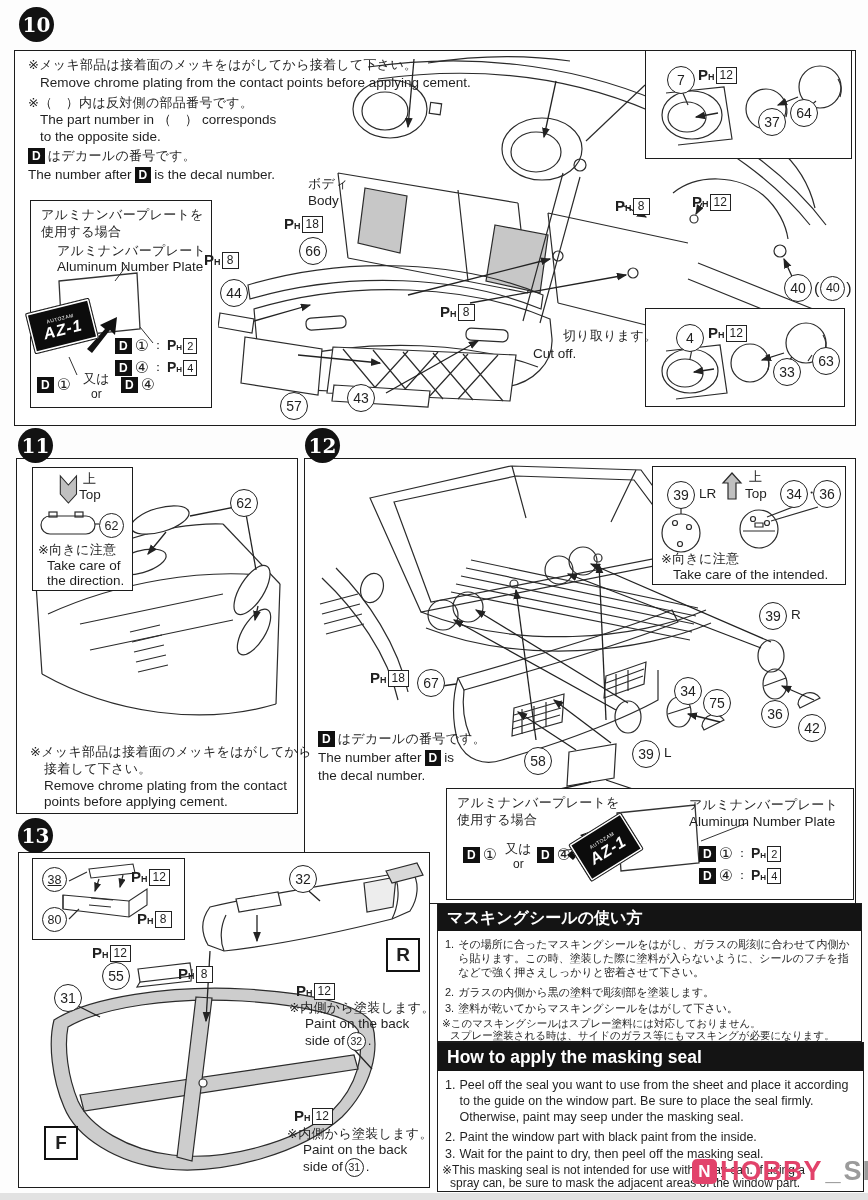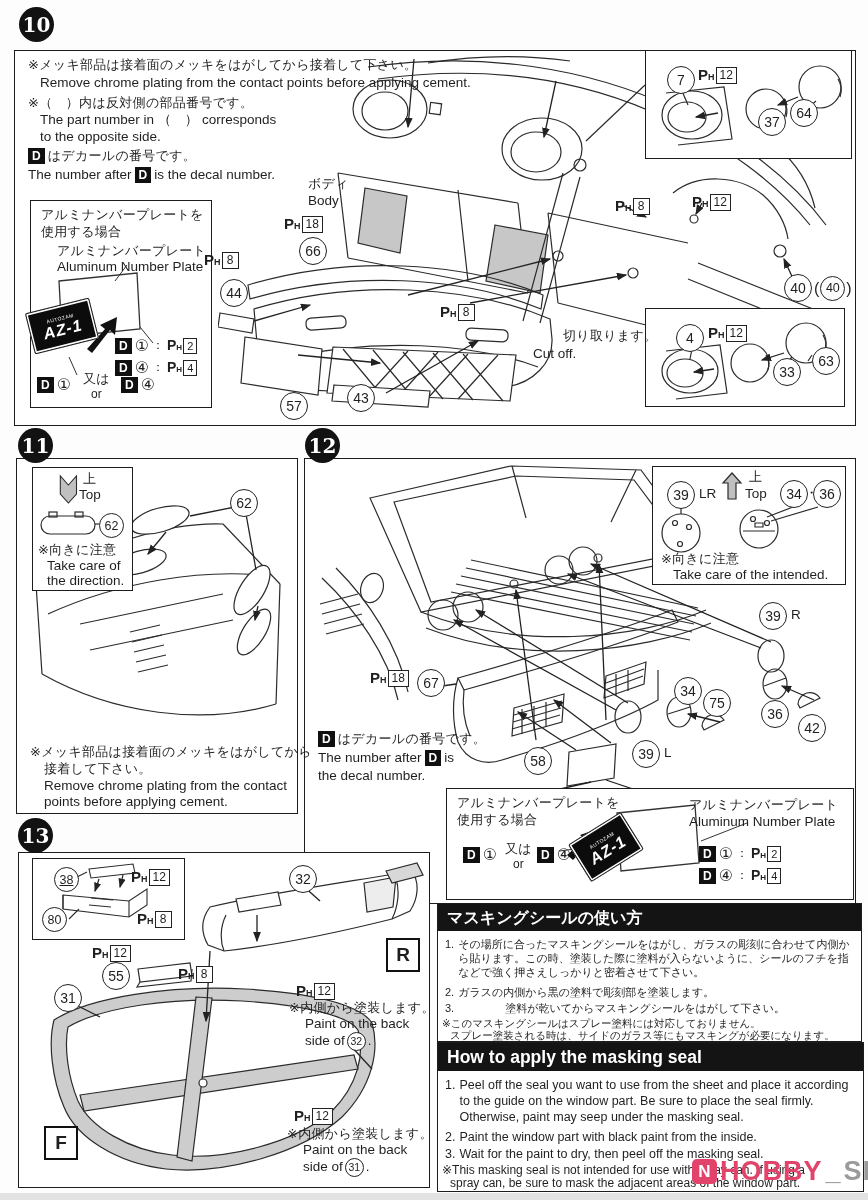--- a/index.html
+++ b/index.html
@@ -525,21 +525,21 @@
         <path d="M30,36 L96,42 L114,30 L114,46 L96,58 L30,50 Z" fill="#fff"></path>
         <path d="M30,36 L30,50 M96,42 L96,58 M58,39 l22,2 M56,46 l22,2"></path>
         <polygon points="56,10 100,5 102,14 58,19" fill="#fff"></polygon>
         <path d="M36,22 L54,13 M36,60 L46,50"></path>
       </g>
       <g stroke="#222" stroke-width="1.2" fill="none">
         <path d="M66,20 L62,32" marker-end="url(#ahC)"></path>
         <path d="M90,16 L87,28" marker-end="url(#ahC)"></path>
       </g>
     </svg>
-    <div class="co s" style="left:21px;top:8px;text-decoration:underline;">38</div>
+    <div class="co s" style="left:9px;top:8px;text-decoration:underline;">38</div>
     <div class="co s" style="left:9px;top:48px;">80</div>
     <span class="ph" style="left:98px;top:10px;">
         <span class="p">P</span>
         <span class="h">H</span>
         <span class="box">12</span>
       </span>
     <span class="ph" style="left:104px;top:52px;">
         <span class="p">P</span>
         <span class="h">H</span>
         <span class="box">8</span>
@@ -593,21 +593,21 @@
     <div class="mitem" style="left:7px;top:33px;width:408px;font-size:11px;">
       <span>1.</span>
       <span style="white-space:normal;">その場所に合ったマスキングシールをはがし、ガラスの彫刻に合わせて内側から貼ります。この時、塗装した際に塗料が入らないように、シールのフチを指などで強く押さえしっかりと密着させて下さい。</span>
     </div>
     <div class="mitem" style="left:7px;top:81px;width:408px;font-size:11px;">
       <span>2.</span>
       <span style="white-space:normal;">ガラスの内側から黒の塗料で彫刻部を塗装します。</span>
     </div>
     <div class="mitem" style="left:7px;top:97px;width:408px;font-size:11px;">
       <span>3.</span>
-      <span style="white-space:normal;margin-left:47px;">塗料が乾いてからマスキングシールをはがして下さい。</span>
+      <span style="white-space:normal;">塗料が乾いてからマスキングシールをはがして下さい。</span>
     </div>
     <span class="t" style="left:4px;top:113px;font-size:10.5px;">※このマスキングシールはスプレー塗料には対応しておりません。</span>
     <span class="t" style="left:12px;top:125px;font-size:10.5px;">スプレー塗装される時は、サイドのガラス等にもマスキングが必要になります。</span>
   </div>
 
   <div class="ibox" style="left:437px;top:1042px;width:425px;height:148px;">
     <div class="mhead" style="height:28px;font-size:17.5px;line-height:28px;padding-left:9px;">How to apply the masking seal</div>
     <div class="mitem" style="left:7px;top:34px;width:410px;font-size:12.5px;">
       <span>1.</span>
       <span style="white-space:normal;">Peel off the seal you want to use from the sheet and place it according to the guide on the window part. Be sure to place the seal firmly. Otherwise, paint may seep under the masking seal.</span>

